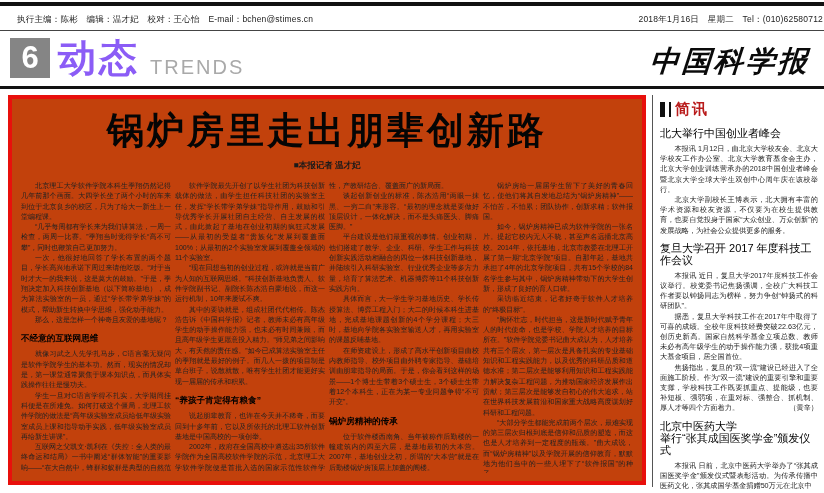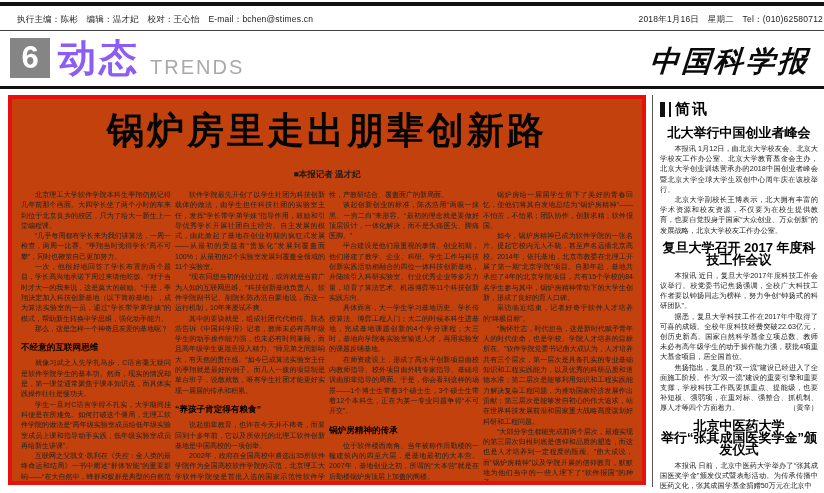--- a/index.html
+++ b/index.html
@@ -35,37 +35,37 @@
 
   .article-box{
     position:absolute;top:95px;left:8px;width:638px;height:390px;
     border:4px solid #e8100c;box-sizing:border-box;background:#c2410c;
     padding:2px 9px 4px 9px;overflow:hidden;
   }
   .article-title{
     text-align:center;font-size:37px;font-weight:bold;letter-spacing:3px;
     margin:8px 0 0 0;color:#050505;line-height:44px;
   }
-  .article-byline{text-align:center;font-size:8.5px;font-weight:bold;margin:16px 0 9px 0;}
+  .article-byline{text-align:center;font-size:8.5px;font-weight:bold;margin:7px 0 9px 0;}
   .article-cols{display:flex;gap:4px;height:292px;overflow:hidden;}
   .article-col{flex:1 1 0;font-size:7px;line-height:10.3px;text-align:justify;color:#222;}
   .article-col p.para{margin:0;text-indent:2em;}
   .article-col p.para.cont{text-indent:0;}
   .article-col h3.subhead{
     font-size:8.6px;font-weight:bold;margin:8px 0 6px 0;text-indent:0;color:#000;
   }
   .col-divider{position:absolute;top:95px;left:652px;width:1px;height:392px;background:#555;}
 
   .sidebar{position:absolute;top:100px;left:660px;width:158px;height:390px;overflow:hidden;}
   .sidebar-title-row{display:flex;align-items:center;margin-bottom:8px;}
   .section-marker{width:5px;height:15px;background:#111;margin-right:4px;}
   .section-marker2{width:2px;height:15px;background:#111;margin-right:4px;}
-  .sidebar-title{font-size:15px;font-weight:bold;letter-spacing:2px;color:#000000;}
+  .sidebar-title{font-size:15px;font-weight:bold;letter-spacing:2px;color:#b91c1c;}
   .brief{margin-bottom:6px;}
-  .brief h4.brief-head{font-size:13px;font-weight:bold;margin:6px 0 5px 0;line-height:12px;color:#000;text-align:center;}
+  .brief h4.brief-head{font-size:11px;font-weight:normal;margin:6px 0 5px 0;line-height:12px;color:#000;}
   .brief p.brief-para{margin:0;font-size:7.2px;line-height:10.2px;text-align:justify;text-indent:2em;color:#222;}
   .byline-right{float:right;text-indent:0;}
 </style>
 </head>
 <body>
 
 <div class="page">
 
   <div class="top-rule"></div>
 
@@ -129,21 +129,21 @@
   <div class="sidebar">
     <div class="sidebar-title-row">
       <span class="section-marker"></span>
       <span class="section-marker2"></span>
       <span class="sidebar-title">简讯</span>
     </div>
     <div>
         <div class="brief">
           <h4 class="brief-head">北大举行中国创业者峰会</h4>
           <p class="brief-para">本报讯 1月12日，由北京大学校友会、北京大学校友工作办公室、北京大学教育基金会主办，北京大学创业训练营承办的2018中国创业者峰会暨北京大学全球大学生双创中心周年庆在该校举行。</p>
-          <p class="brief-para">北京大学副校长王博表示，北大拥有丰富的学术资源和校友资源，不仅要为在校生提供教育，也要自觉投身于国家“大众创业、万众创新”的发展战略，北京大学校友工作办公室。</p>
+          <p class="brief-para">北京大学副校长王博表示，北大拥有丰富的学术资源和校友资源，不仅要为在校生提供教育，也要自觉投身于国家“大众创业、万众创新”的发展战略，为社会公众提供更多的服务。</p>
         </div>
         <div class="brief">
           <h4 class="brief-head">复旦大学召开 2017 年度科技工作会议</h4>
           <p class="brief-para">本报讯 近日，复旦大学2017年度科技工作会议举行。校党委书记焦扬强调，全校广大科技工作者要以钟扬同志为榜样，努力争创“钟扬式的科研团队”。</p>
           <p class="brief-para">据悉，复旦大学科技工作在2017年中取得了可喜的成绩。全校年度科技经费突破22.63亿元，创历史新高。国家自然科学基金立项总数、教师未必有高年级学生的动手操作能力强，获批4项重大基金项目，居全国首位。</p>
           <p class="brief-para">焦扬指出，复旦的“双一流”建设已经进入了全面施工阶段。作为“双一流”建设的重要引擎和重要支撑，学校科技工作既要抓重点、提能级，也要补短板、强弱项，在重对标、强整合、抓机制、厚人才等四个方面着力。<span class="byline-right">（黄辛）</span></p>
         </div>
         <div class="brief">
           <h4 class="brief-head">北京中医药大学<br>举行“张其成国医奖学金”颁发仪式</h4>
           <p class="brief-para">本报讯 日前，北京中医药大学举办了“张其成国医奖学金”颁发仪式暨表彰活动。为传承传播中医药文化，张其成国学基金捐赠50万元在北京中</p>

